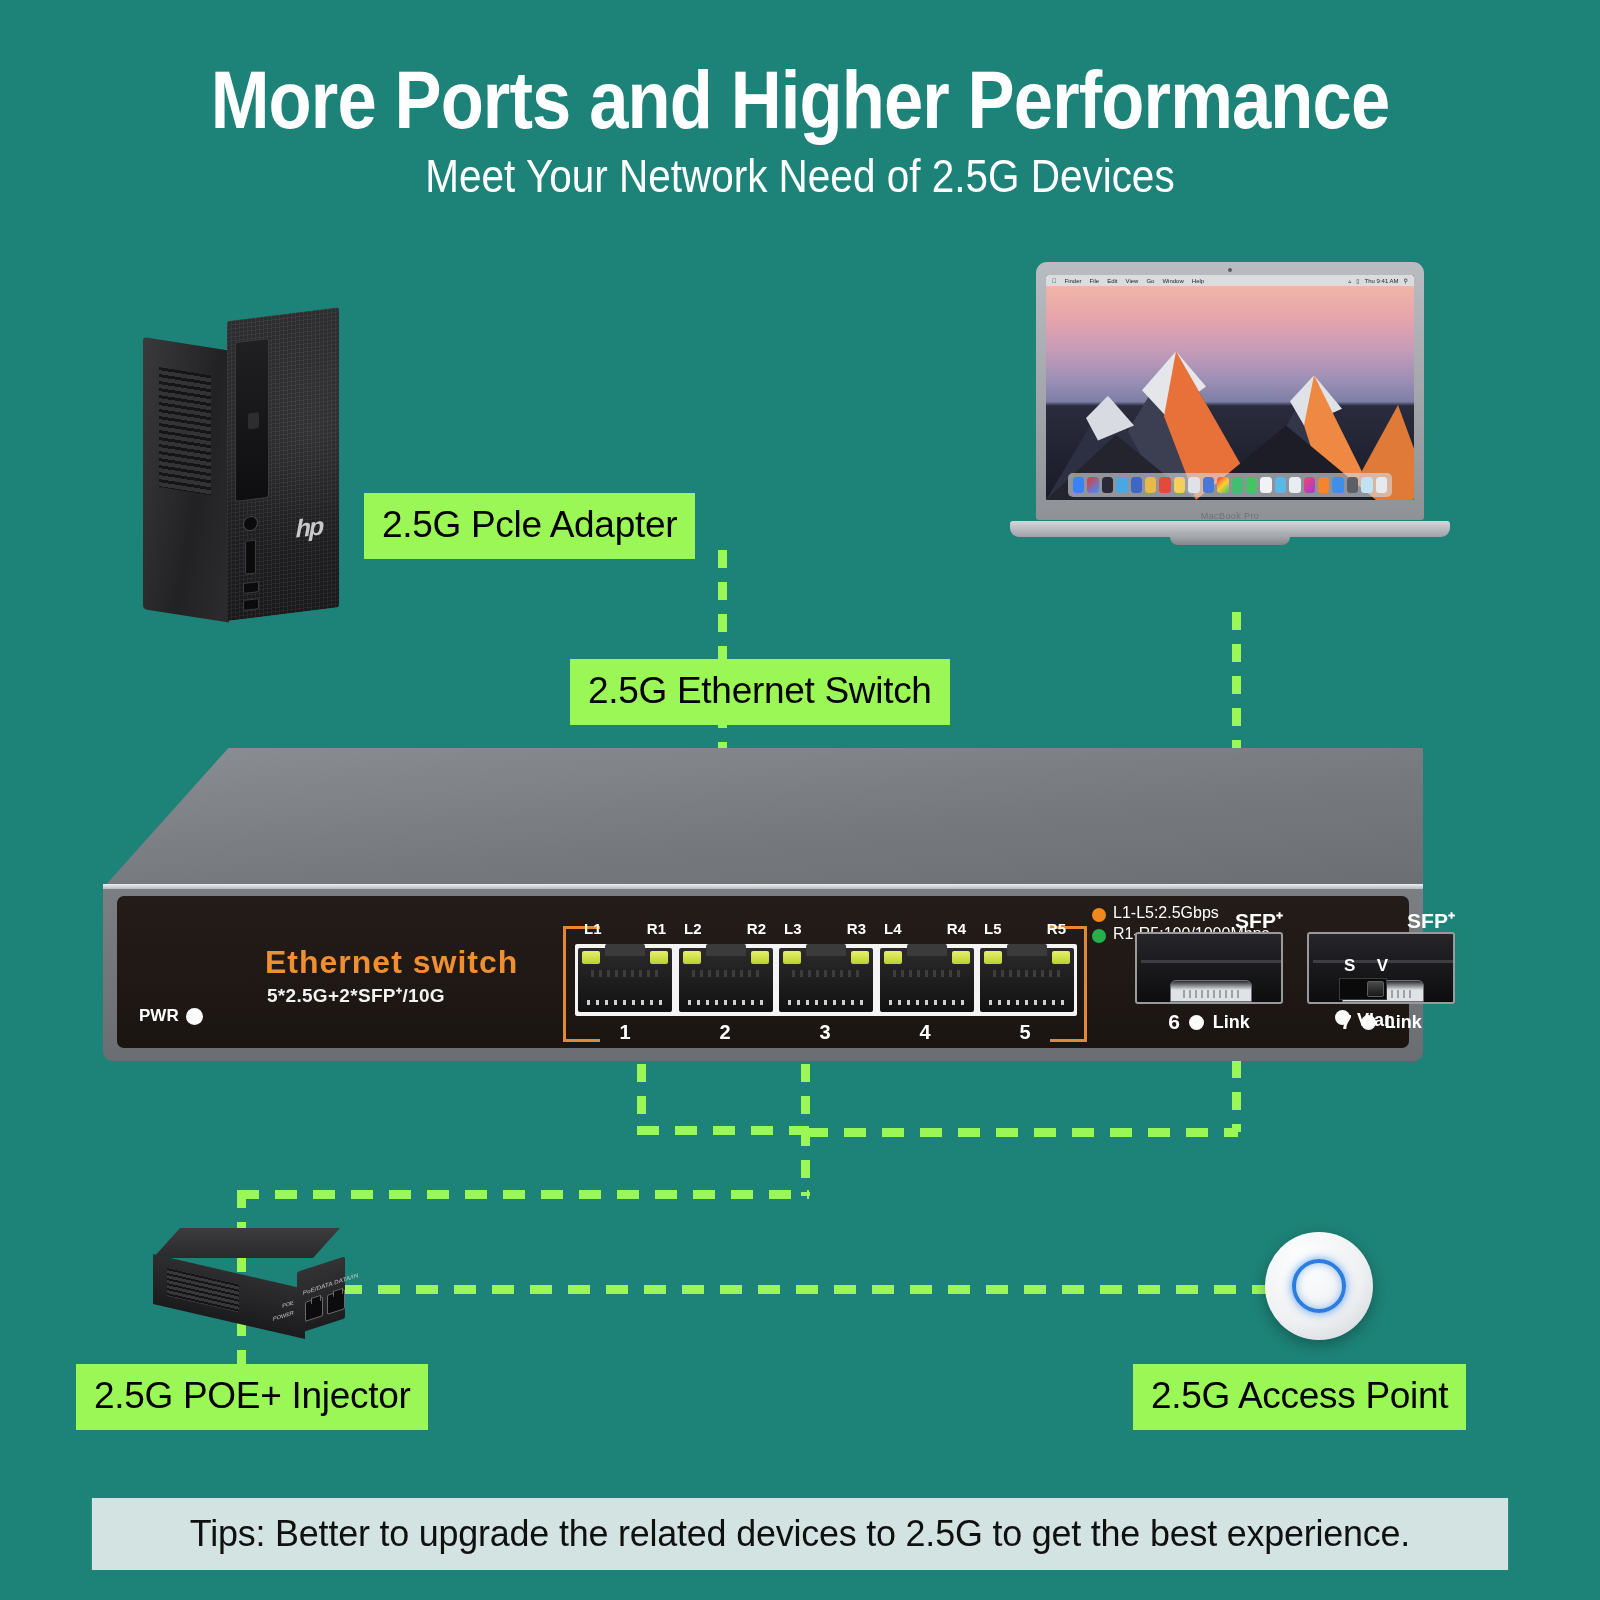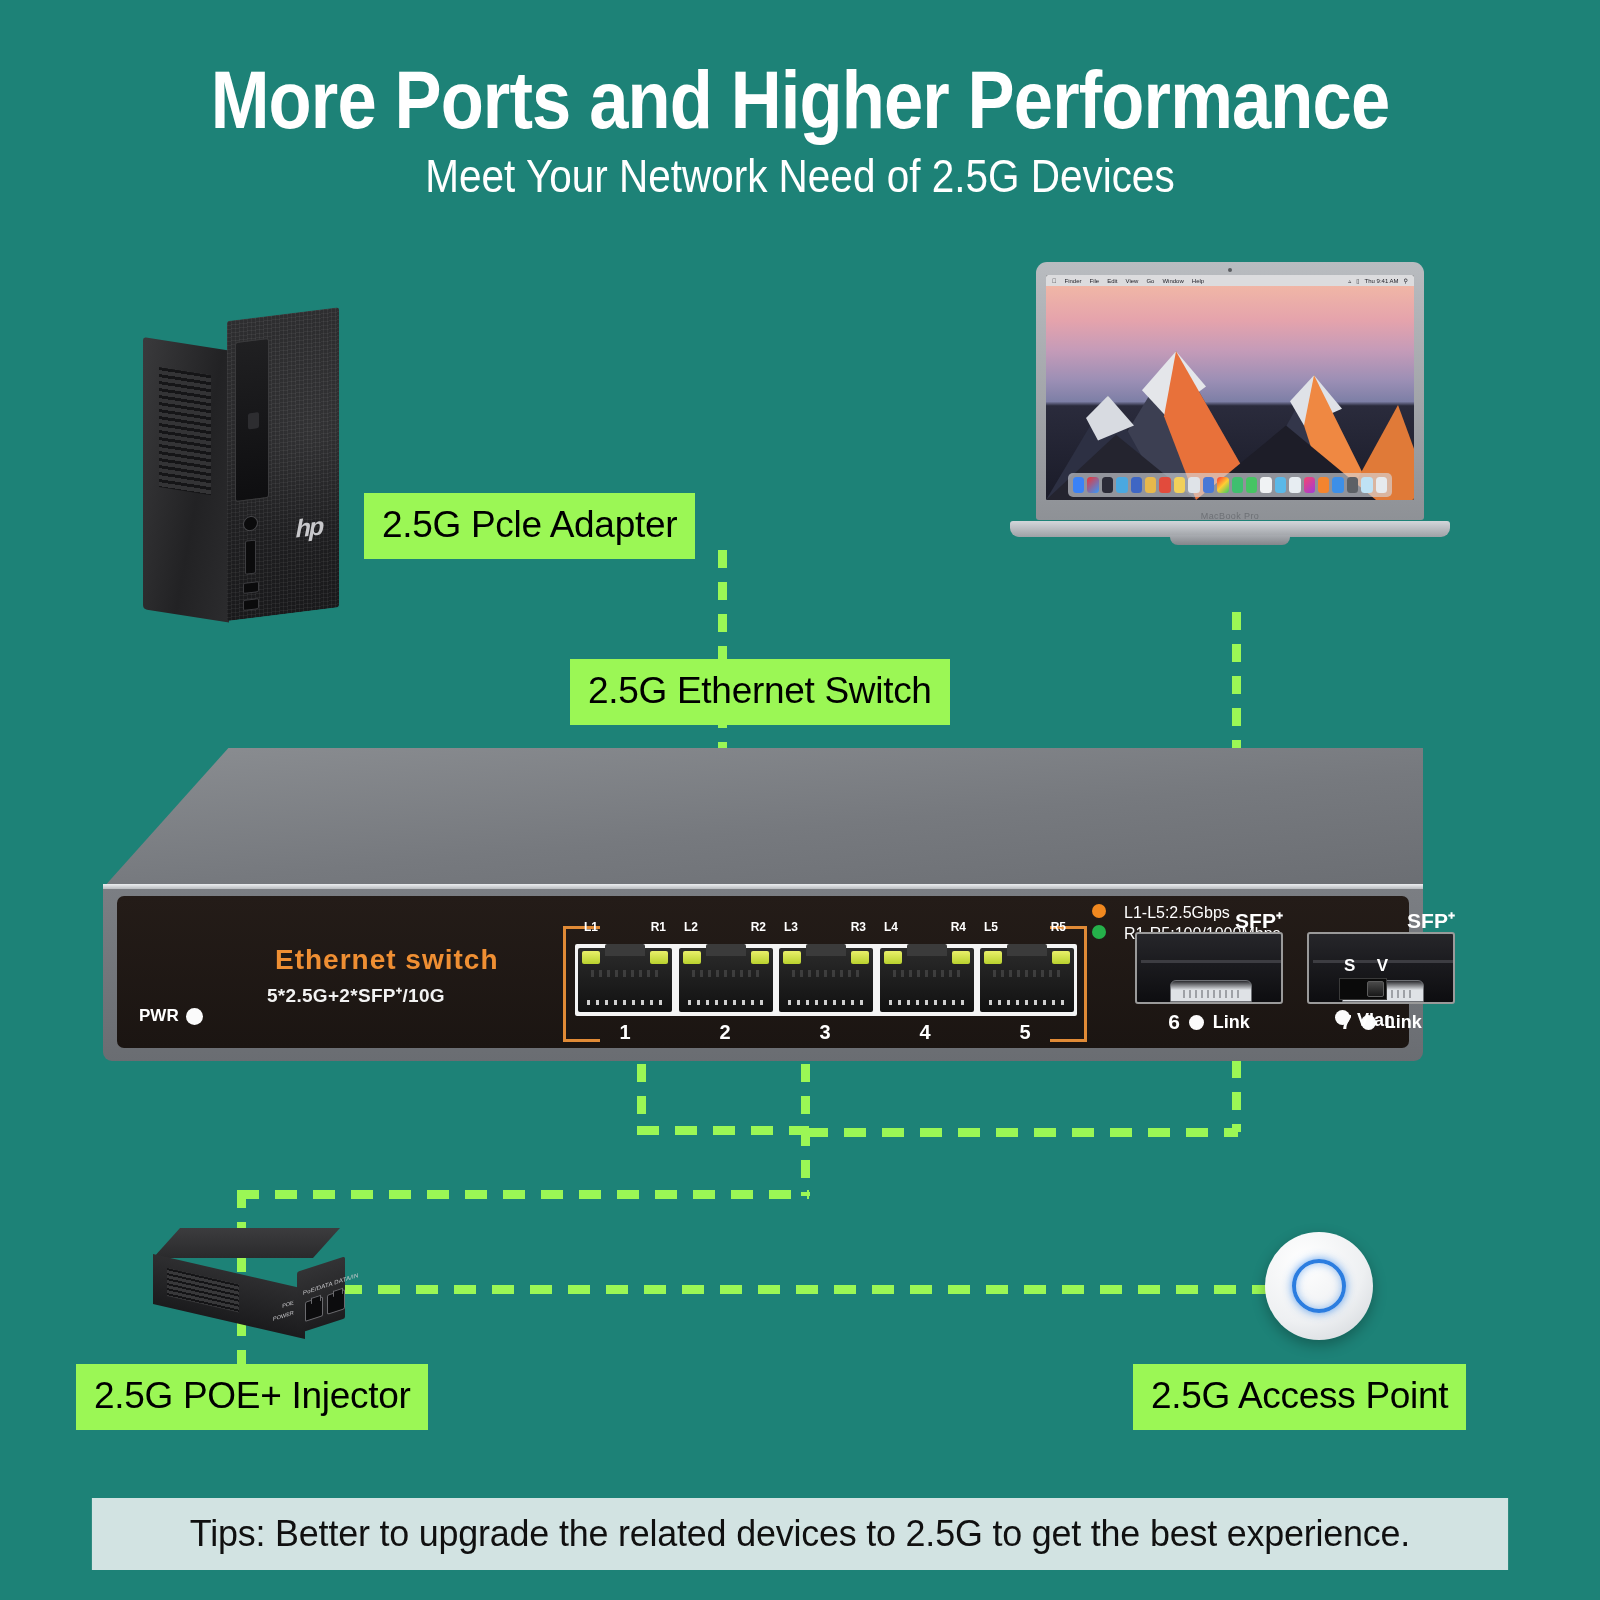--- a/index.html
+++ b/index.html
@@ -157,22 +157,22 @@
     position:absolute; left:0; top:141px; width:1320px; height:172px;
     background:linear-gradient(180deg,#7b7e83,#6a6d72);
     border-radius:0 0 9px 9px;
   }
   .sw-panel {
     position:absolute; left:14px; top:148px; width:1292px; height:152px;
     background:linear-gradient(180deg,#241c18,#1b1512);
     border-radius:7px;
   }
   .sw-brand {
-    position:absolute; left:158px; top:48px;
-    color:#ef8f33; font-size:28px; font-weight:bold; letter-spacing:1px;
+    position:absolute; left:148px; top:48px;
+    color:#ef8f33; font-size:32px; font-weight:bold; letter-spacing:1px;
   }
   .sw-model {
     position:absolute; left:150px; top:86px;
     color:#f2f2f2; font-size:19px; font-weight:bold; letter-spacing:.3px;
   }
   .sw-pwr {
     position:absolute; left:22px; top:110px;
     color:#ffffff; font-size:17px; font-weight:bold;
     display:flex; align-items:center; gap:7px;
   }
@@ -215,30 +215,30 @@
     position:absolute; left:9px; bottom:7px; width:76px; height:5px;
     background:repeating-linear-gradient(to right,#cfcfcf 0 3px, transparent 3px 9px);
   }
   .rj45 .slot {
     position:absolute; left:13px; top:22px; width:68px; height:7px;
     background:repeating-linear-gradient(to right,#555 0 3px, transparent 3px 8px);
     opacity:.55;
   }
   .port-top-labels, .port-bot-labels {
     position:absolute; left:0; width:502px;
-    display:flex; color:#ffffff; font-size:12px; font-weight:bold;
+    display:flex; color:#ffffff; font-size:15px; font-weight:bold;
   }
   .port-top-labels { top:0; }
   .port-bot-labels { bottom:0; font-size:20px; }
   .ptl { width:100px; display:flex; justify-content:space-between; padding:0 9px; }
   .pbl { width:100px; text-align:center; }
 
   
   .legend { position:absolute; left:975px; top:8px; font-size:16px; color:#ffffff; }
-  .legend div { display:flex; align-items:flex-start; gap:18px; margin-bottom:3px; }
+  .legend div { display:flex; align-items:flex-end; gap:7px; margin-bottom:3px; }
   .lg-dot { width:14px; height:14px; border-radius:50%; }
 
   
   .sfp-group { position:absolute; top:36px; }
   .sfp-title {
     position:absolute; top:-26px; left:0; width:100%; text-align:right;
     color:#ffffff; font-size:21px; font-weight:bold;
   }
   .sfp-cage {
     width:148px; height:72px; border:2px solid #9a9a9a; border-radius:3px;

